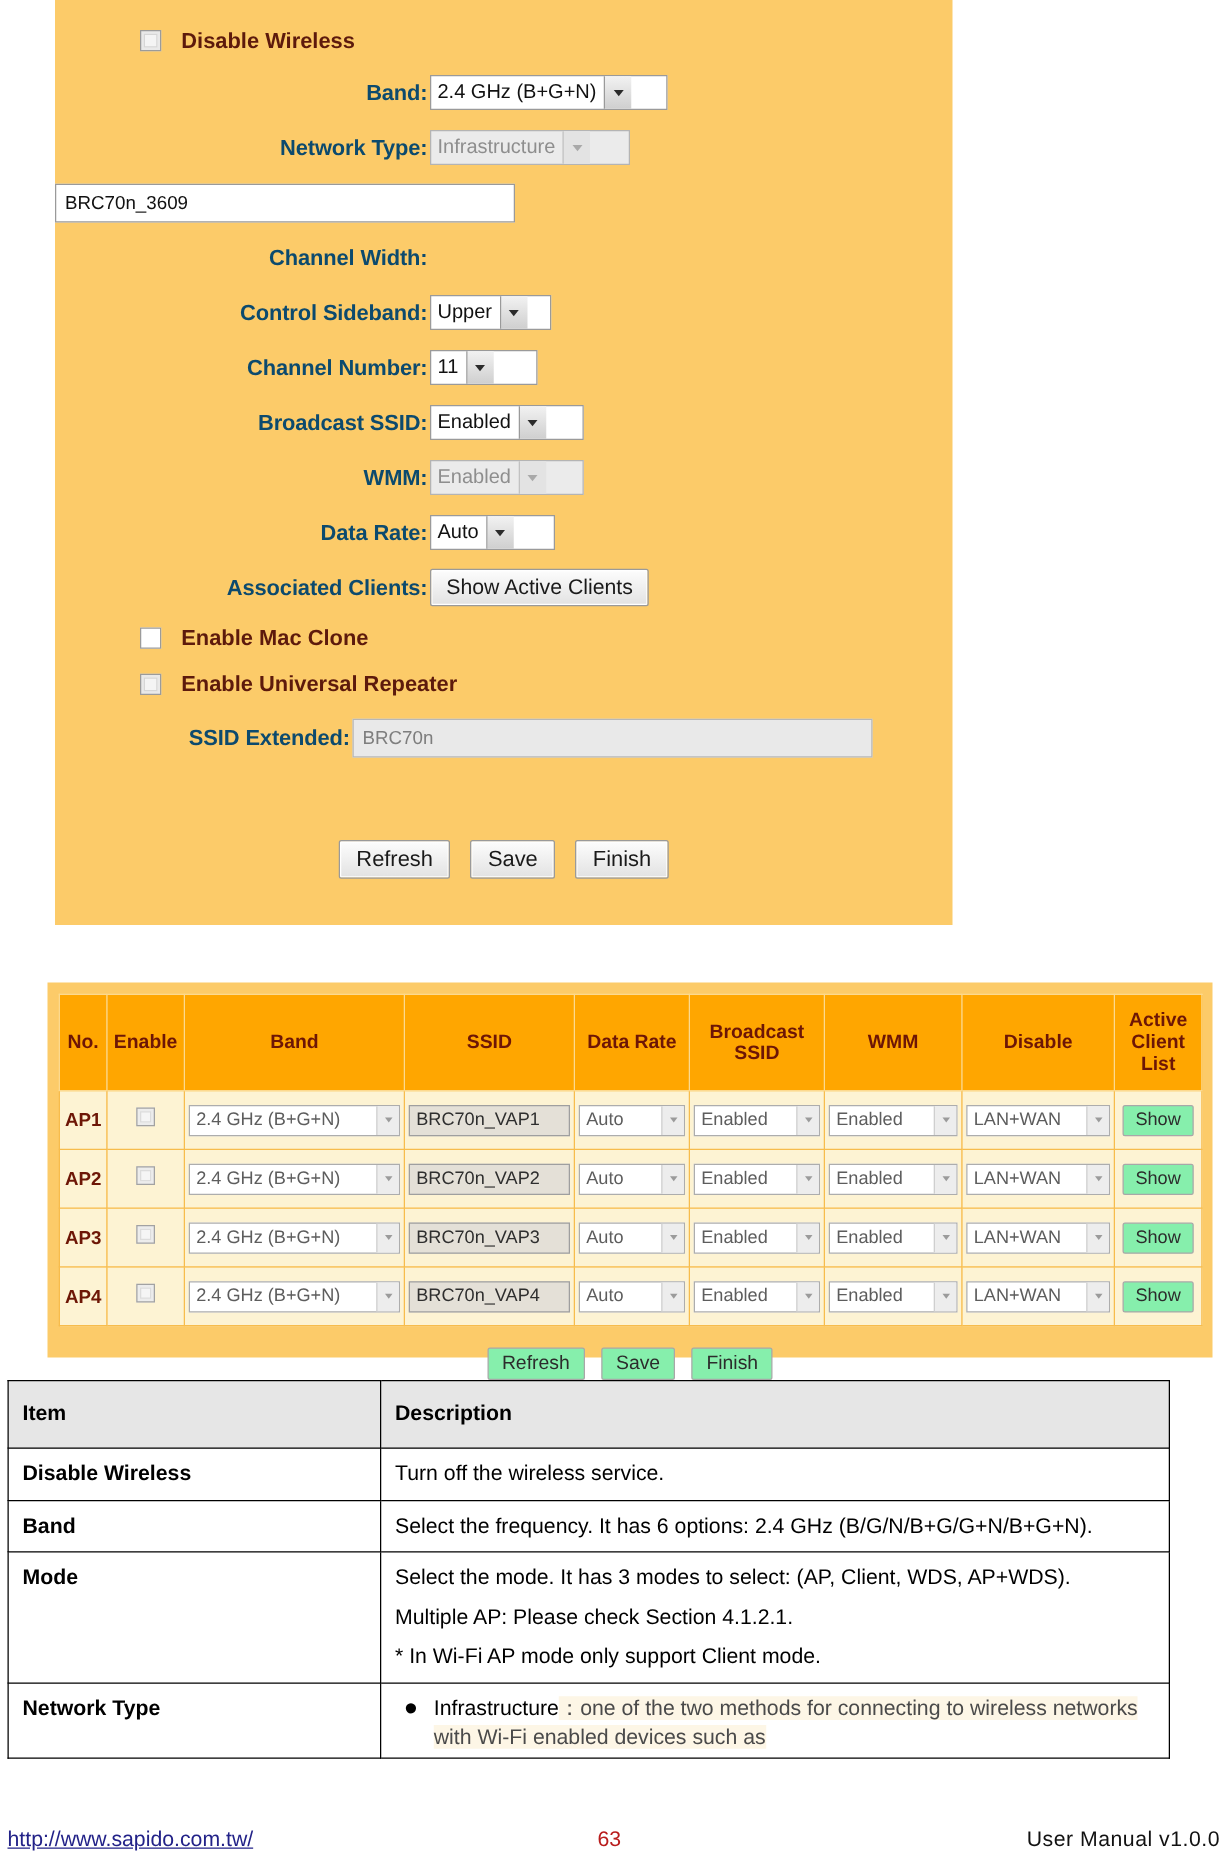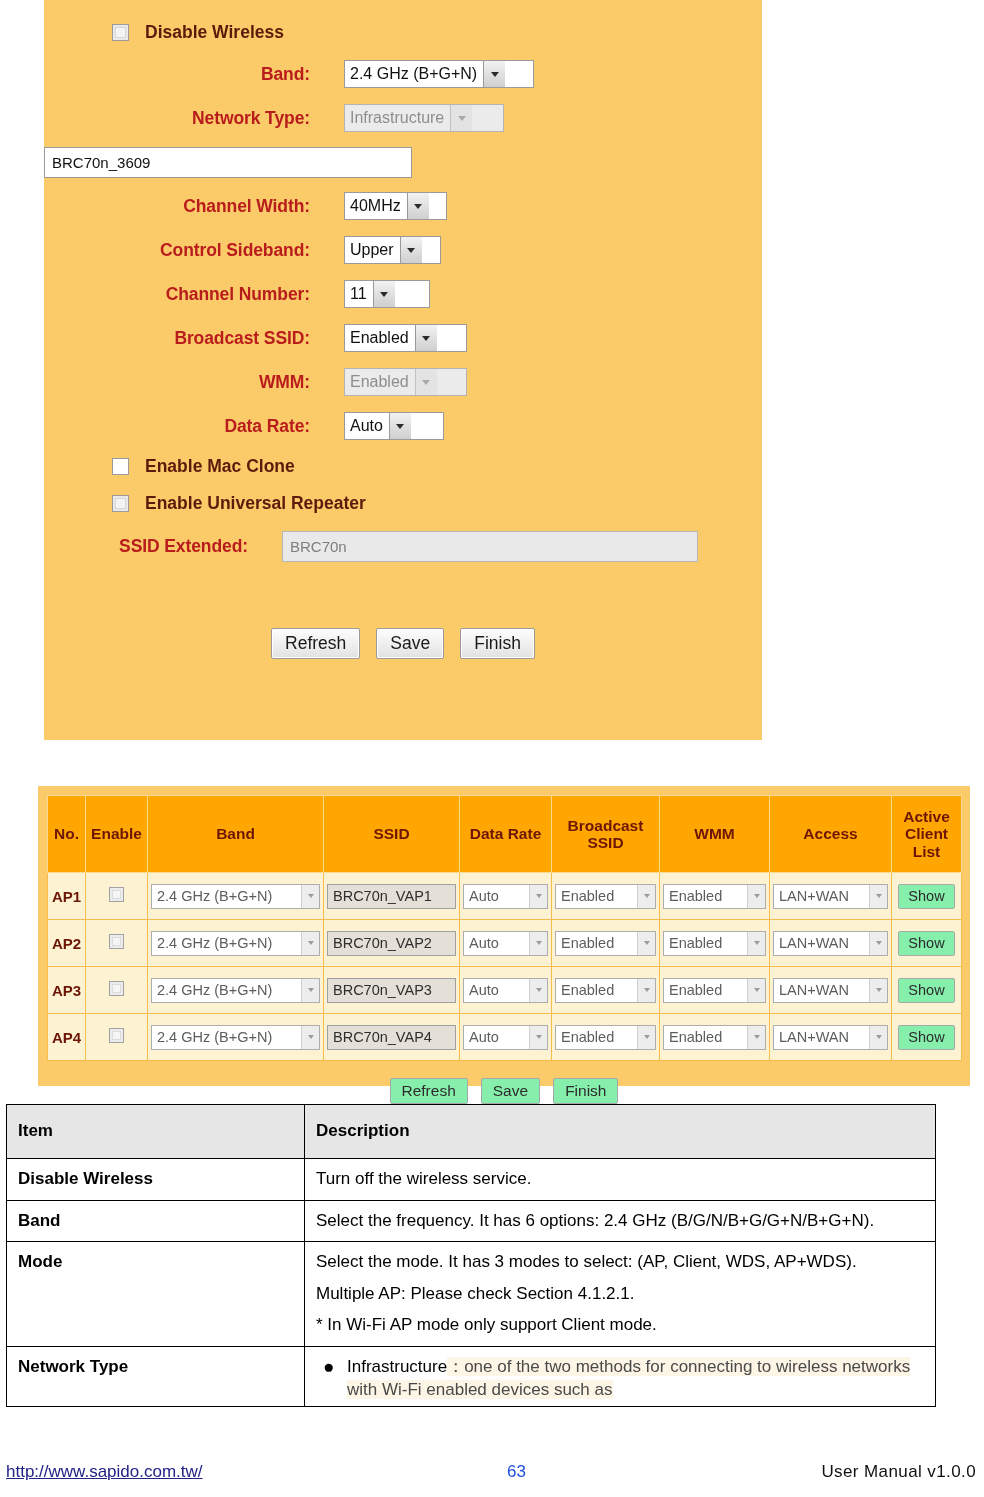--- a/index.html
+++ b/index.html
@@ -27,25 +27,25 @@
   }
 
   .row {
     display: flex;
     align-items: center;
     height: 44px;
   }
   .lbl {
     width: 300px;
     text-align: right;
-    padding-right: 34px;
+    padding-right: 2px;
     box-sizing: border-box;
     font-size: 17.5px;
     font-weight: bold;
-    color: #b91c1c;
+    color: #0c4a6e;
     letter-spacing: -0.1px;
   }
   .ctl { flex: 1; display: flex; align-items: center; }
 
   
   .cbx {
     width: 17px; height: 17px;
     background: #e9e9e9;
     border: 1px solid #9b9b9b;
     box-sizing: border-box;
@@ -337,22 +337,22 @@
     font-size: 17px;
   }
   .footer .flink {
     position: absolute;
     left: 6px;
     color: #222288;
     text-decoration: underline;
   }
   .footer .fpage {
     position: absolute;
-    left: 507px;
-    color: #1d4ed8;
+    left: 478px;
+    color: #b91c1c;
   }
   .footer .fright {
     position: absolute;
     right: 8px;
     color: #111;
     letter-spacing: 0.4px;
     text-align: right;
   }
 </style>
 </head>
@@ -391,28 +391,20 @@
   </div>
 
   <div class="row">
     <div class="ctl">
       <div class="tin" style="width:368px">BRC70n_3609</div>
     </div>
   </div>
 
   <div class="row">
     <div class="lbl">Channel Width:</div>
-    <div class="ctl">
-      <div class="sel" style="width:103px">
-        <span class="selval">40MHz</span>
-        <span class="arrow">
-            <i></i>
-          </span>
-      </div>
-    </div>
   </div>
 
   <div class="row">
     <div class="lbl">Control Sideband:</div>
     <div class="ctl">
       <div class="sel" style="width:97px">
         <span class="selval">Upper</span>
         <span class="arrow">
             <i></i>
           </span>
@@ -461,20 +453,26 @@
     <div class="ctl">
       <div class="sel" style="width:100px">
         <span class="selval">Auto</span>
         <span class="arrow">
             <i></i>
           </span>
       </div>
     </div>
   </div>
 
+  <div class="row">
+    <div class="lbl">Associated Clients:</div>
+    <div class="ctl">
+      <div class="btn" style="height:30px;font-size:17px;padding:0 12px;">Show Active Clients</div>
+    </div>
+  </div>
 
   <div class="cbxrow">
     <span class="cbx white"></span>
     <span class="cbtext">Enable Mac Clone</span>
   </div>
 
   <div class="cbxrow">
     <span class="cbx"></span>
     <span class="cbtext">Enable Universal Repeater</span>
   </div>
@@ -508,21 +506,21 @@
     </colgroup>
     <thead>
       <tr>
         <th>No.</th>
         <th>Enable</th>
         <th>Band</th>
         <th>SSID</th>
         <th>Data Rate</th>
         <th>Broadcast SSID</th>
         <th>WMM</th>
-        <th>Access</th>
+        <th>Disable</th>
         <th>Active Client List</th>
       </tr>
     </thead>
     <tbody>
       <tr>
         <td class="apno">AP1</td>
         <td><span class="cbx mini"></span></td>
         <td><div class="minisel">
               <span class="v">2.4 GHz (B+G+N)</span>
               <span class="a">

